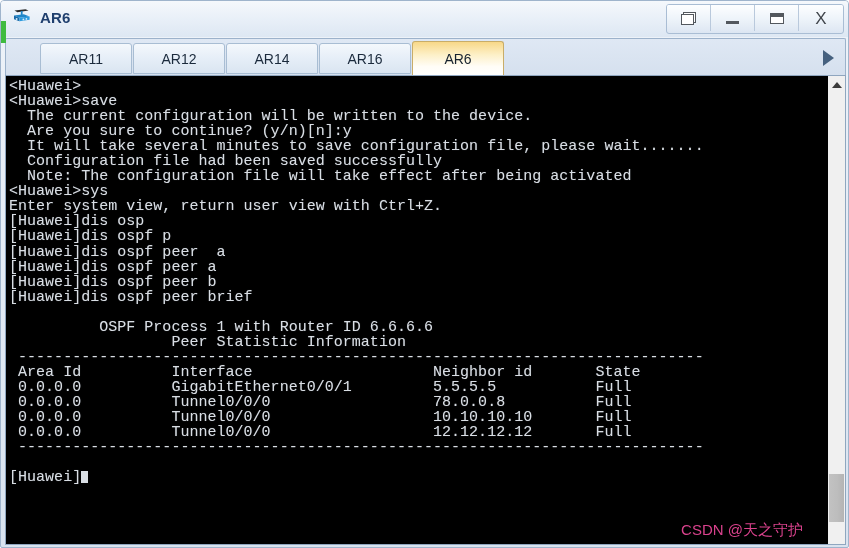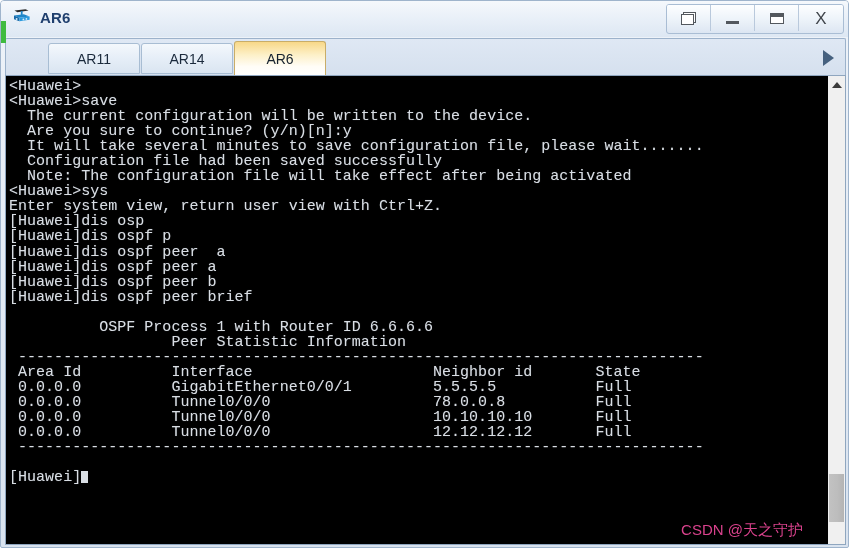--- a/index.html
+++ b/index.html
@@ -155,21 +155,20 @@
     width: 0; height: 0;
     border-top: 8px solid transparent;
     border-bottom: 8px solid transparent;
     border-left: 11px solid #46617f;
   }
   #tabs {
     display: flex;
     align-items: flex-end;
     height: 37px;
     gap: 1px;
-    margin-left: 8px;
   }
   .tab {
     width: 92px;
     height: 31px;
     margin-bottom: 2px;
     display: flex;
     align-items: center;
     justify-content: center;
     font-size: 14px;
     color: #1b2a3c;
@@ -322,21 +321,27 @@
 
     <div id="tab-scroll-left">
       <span class="arrow-left"></span>
     </div>
 
     <div id="tabs">
       <div class="tab">
           <span>AR11</span>
         </div>
       <div class="tab">
+          <span>AR12</span>
+        </div>
+      <div class="tab">
           <span>AR14</span>
+        </div>
+      <div class="tab">
+          <span>AR16</span>
         </div>
       <div class="tab active">
           <span>AR6</span>
         </div>
     </div>
 
     <div id="tab-scroll-right">
       <span class="arrow-right"></span>
     </div>
   </div>

